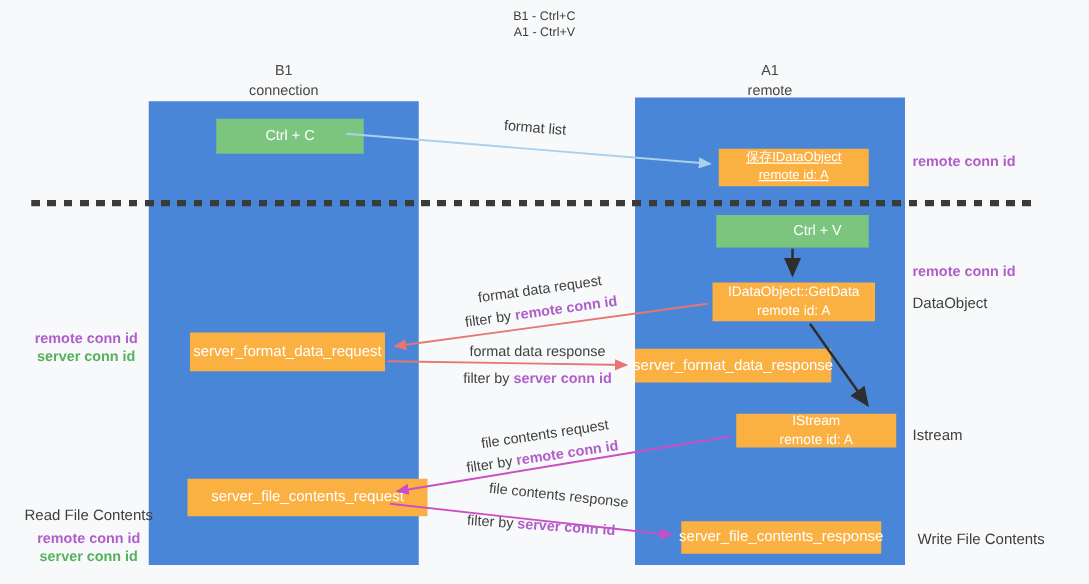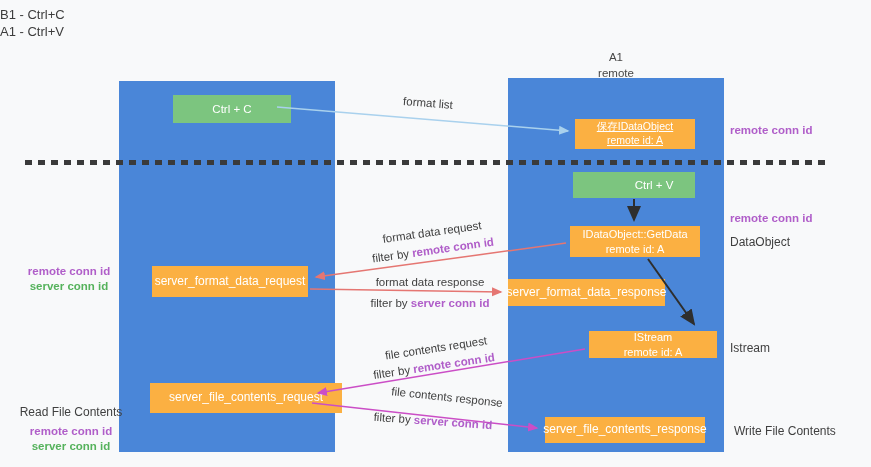--- a/index.html
+++ b/index.html
@@ -4,21 +4,21 @@
 <style>
   * { margin:0; padding:0; box-sizing:border-box; }
   body { background:#e9e9e9; }
   .canvas {
     position:relative; width:871px; height:467px;
     background:#f8f9fa; overflow:hidden;
     font-family:"Liberation Sans", sans-serif;
   }
   .title {
     position:absolute; top:7px; left:0; width:100%;
-    text-align:left; font-size:13px; line-height:1.3;
+    text-align:center; font-size:10px; line-height:1.3;
     color:#3c3c3c;
   }
   .lane { position:absolute; background:#4a86d8; z-index:1; }
   .lane-header {
     position:absolute; text-align:center; font-size:11.5px;
     line-height:1.35; color:#474747; z-index:2;
   }
   .cutline {
     position:absolute; left:25px; top:160px; width:806px; height:5px;
     background:repeating-linear-gradient(90deg,#3a3a3a 0 7px,transparent 7px 13px);
@@ -50,20 +50,24 @@
 </head>
 <body>
 
 <div class="canvas">
 
   <div class="title">
     <div>B1 - Ctrl+C</div>
     <div>A1 - Ctrl+V</div>
   </div>
 
+  <div class="lane-header" style="left:119px; top:50px; width:216px;">
+    <div>B1</div>
+    <div>connection</div>
+  </div>
   <div class="lane-header" style="left:508px; top:50px; width:216px;">
     <div>A1</div>
     <div>remote</div>
   </div>
 
   <div class="lane" style="left:119px; top:81px; width:216px; height:371px;"></div>
   <div class="lane" style="left:508px; top:78px; width:216px; height:374px;"></div>
 
   <div class="cutline"></div>
 

